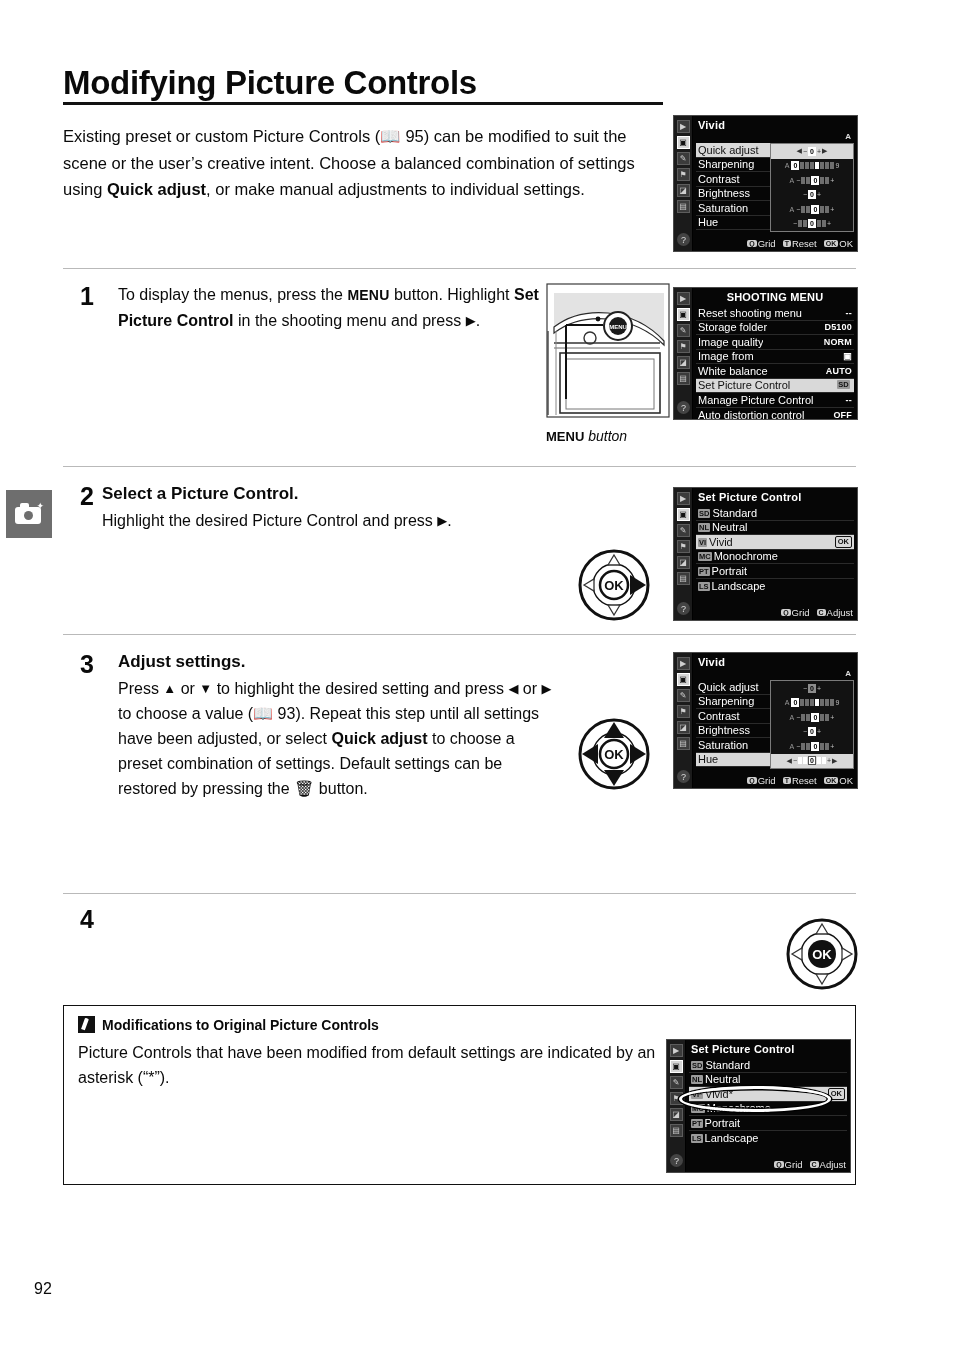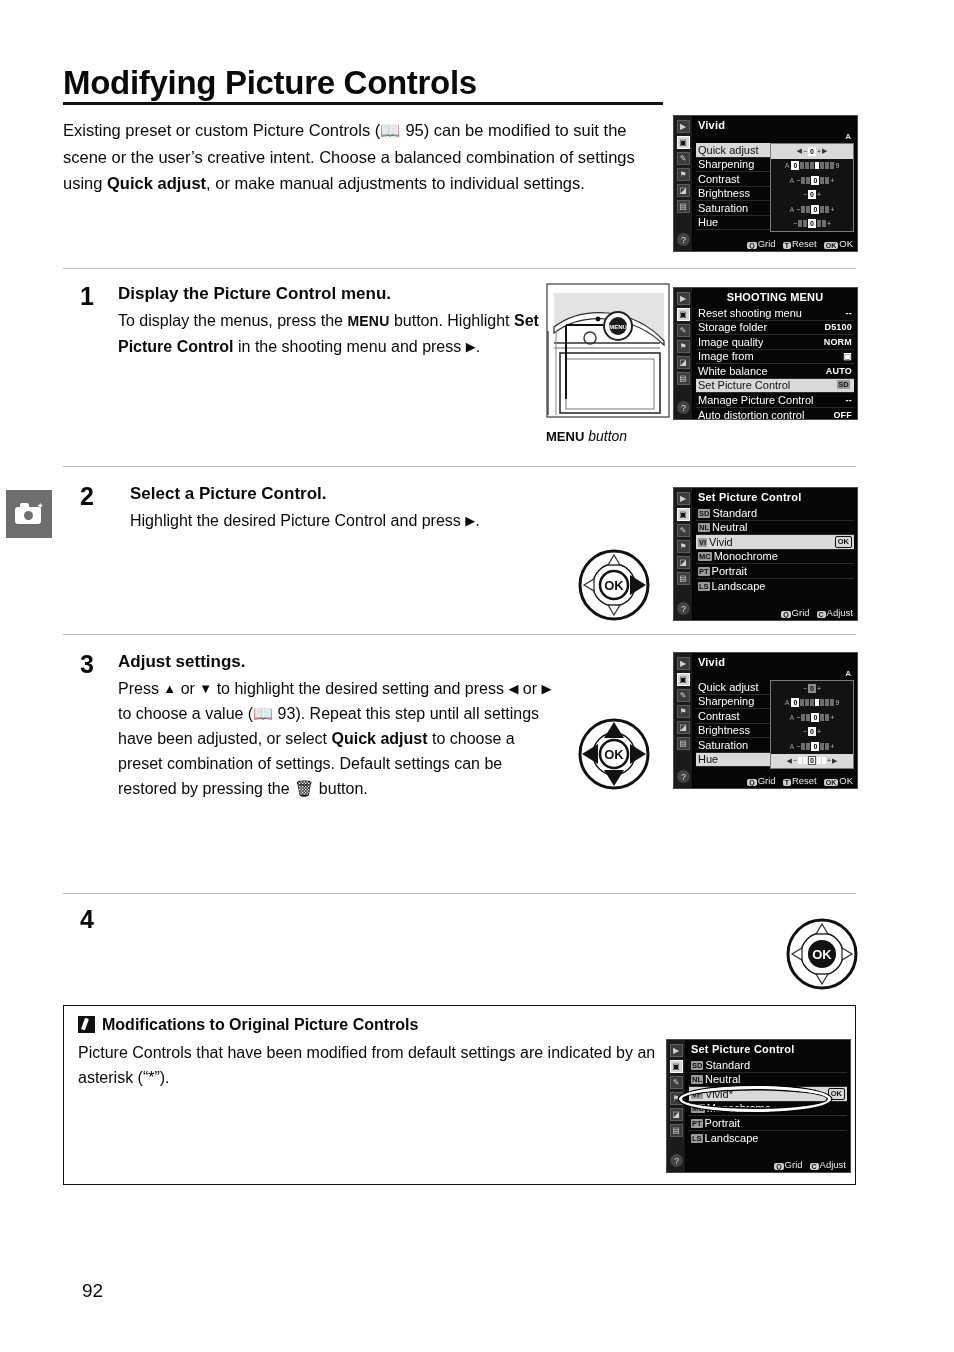--- a/index.html
+++ b/index.html
@@ -41,21 +41,21 @@
   }
 
   
   .title {
     position:absolute; left:63px; top:64px; width:600px;
     font-size:33px; font-weight:bold; letter-spacing:-0.3px;
     border-bottom:3px solid #111;
   }
 
   .intro {
-    position:absolute; left:63px; top:117px; width:605px;
+    position:absolute; left:63px; top:123px; width:605px;
     font-size:16.5px; line-height:26px;
   }
   .intro b { font-weight:bold; }
 
   
   .rule { position:absolute; left:63px; width:793px; height:1px; background:#b9b9b9; }
 
   .step { position:absolute; }
   .step-num {
     position:absolute; font-size:25px; font-weight:bold; line-height:1;
@@ -121,21 +121,21 @@
   .okbadge {
     display:inline-block; border:1px solid currentColor; border-radius:2px;
     font-size:7.5px; font-weight:bold; padding:0 2px; line-height:10px;
   }
 
   .lcd-foot {
     position:absolute; left:22px; right:4px; bottom:2px;
     display:flex; justify-content:flex-end; gap:7px;
     font-size:9.5px; color:#e8e8e8;
   }
-  .lcd-foot .fi { display:flex; align-items:flex-end; gap:1px; }
+  .lcd-foot .fi { display:flex; align-items:center; gap:1px; }
   .lcd-foot .fk {
     display:inline-block; background:#cfcfcf; color:#111; font-size:7px;
     padding:0 2px; border-radius:2px; font-weight:bold;
   }
 
   
   .meter-pane {
     position:absolute; right:3px; border:1px solid #7a7a7a;
     background:#121212;
   }
@@ -164,42 +164,42 @@
 
   
   .msel { position:absolute; }
 
   
   .notebox {
     position:absolute; left:63px; top:1005px; width:793px; height:180px;
     border:1.5px solid #111;
   }
   .note-title {
-    position:absolute; left:14px; top:10px; font-size:16px; font-weight:bold;
-    display:flex; align-items:flex-start; gap:7px;
+    position:absolute; left:14px; top:10px; font-size:14px; font-weight:bold;
+    display:flex; align-items:center; gap:7px;
   }
   .note-ico {
     width:17px; height:17px; background:#111; display:inline-block; position:relative;
   }
   .note-ico::after{
     content:""; position:absolute; left:5px; top:2px; width:4px; height:12px;
     background:#fff; transform:rotate(20deg); border-radius:1px 1px 0 0;
   }
   .note-body {
     position:absolute; left:14px; top:34px; width:600px; font-size:16px; line-height:25px;
   }
 
   .ellipse-callout {
     position:absolute; border:3px solid #fff; border-radius:50%;
     box-shadow:0 0 0 1.5px #000 inset, 0 0 0 1.5px #000;
     pointer-events:none;
   }
 
   .page-num {
-    position:absolute; left:34px; top:1280px; font-size:19px;margin-left:48px;
+    position:absolute; left:34px; top:1280px; font-size:16px;
   }
 </style>
 </head>
 <body>
 
 <div class="page">
 
   <div class="margin-tab">
     <span class="cam-ico">
       <span class="hump"></span>
@@ -316,21 +316,20 @@
           <span>OK</span>
         </span>
     </div>
   </div>
 
   <div class="rule" style="top:268px;"></div>
 
   <div class="step" style="left:80px; top:282px; width:470px;">
     <div class="step-num" style="left:0; top:2px;">1</div>
     <div style="margin-left:38px;">
-      <div class="step-head">Display the Picture Control menu.</div>
       <div class="step-body">
         <span>To display the menus, press the </span><span class="menu-word">MENU</span><span> button. Highlight </span><b>Set Picture Control</b><span> in the shooting menu and press </span><span class="gl">▶</span><span>.</span>
       </div>
     </div>
   </div>
 
   <div class="cam-illus" style="left:546px; top:283px; width:124px; height:135px;">
     <svg width="124" height="135" viewBox="0 0 124 135">
       <rect x="1" y="1" width="122" height="133" fill="#fff" stroke="#3b3b3b" stroke-width="1.2"></rect>
       <path d="M8 10 L118 10 L118 58 Q96 34 62 30 Q30 27 8 44 Z" fill="#e3e3e3"></path>
@@ -398,21 +397,21 @@
           <span class="lbl">Auto distortion control</span>
           <span class="val">OFF</span>
         </div>
     </div>
   </div>
 
   <div class="rule" style="top:466px;"></div>
 
   <div class="step" style="left:80px; top:482px; width:470px;">
     <div class="step-num" style="left:0; top:2px;">2</div>
-    <div style="margin-left:50px;">
+    <div style="margin-left:22px;">
       <div class="step-head">Select a Picture Control.</div>
       <div class="step-body">
         <span>Highlight the desired Picture Control and press </span><span class="gl">▶</span><span>.</span>
       </div>
     </div>
   </div>
 
   <div class="msel" style="left:572px; top:543px;">
     <svg width="84" height="84" viewBox="0 0 84 84">
       <circle cx="42" cy="42" r="34" fill="#fff" stroke="#111" stroke-width="3"></circle>

